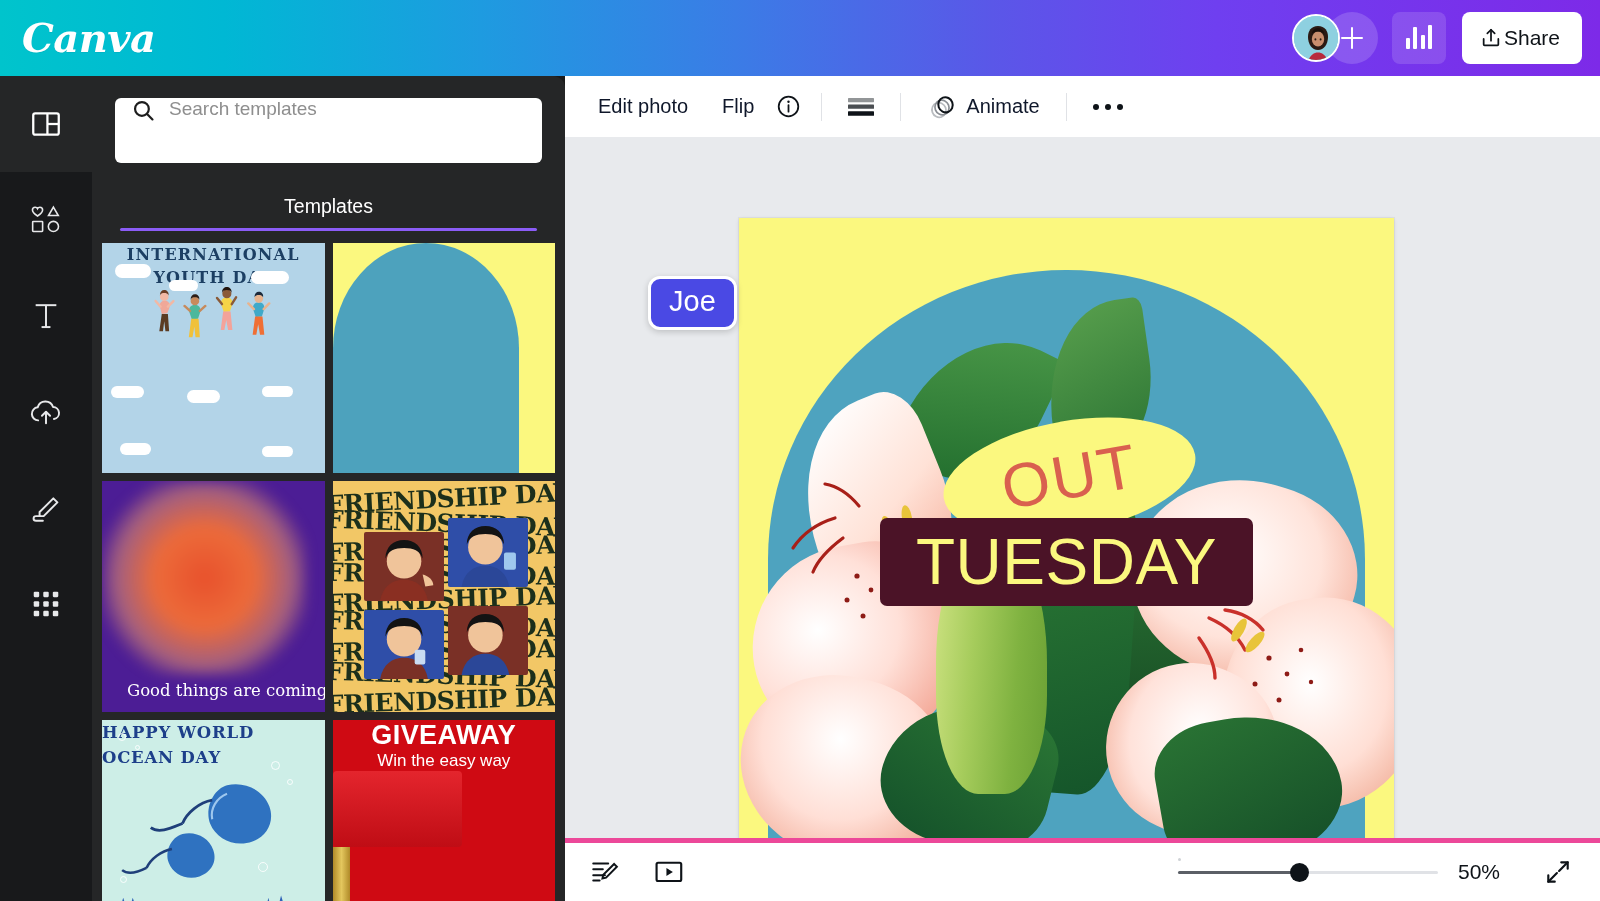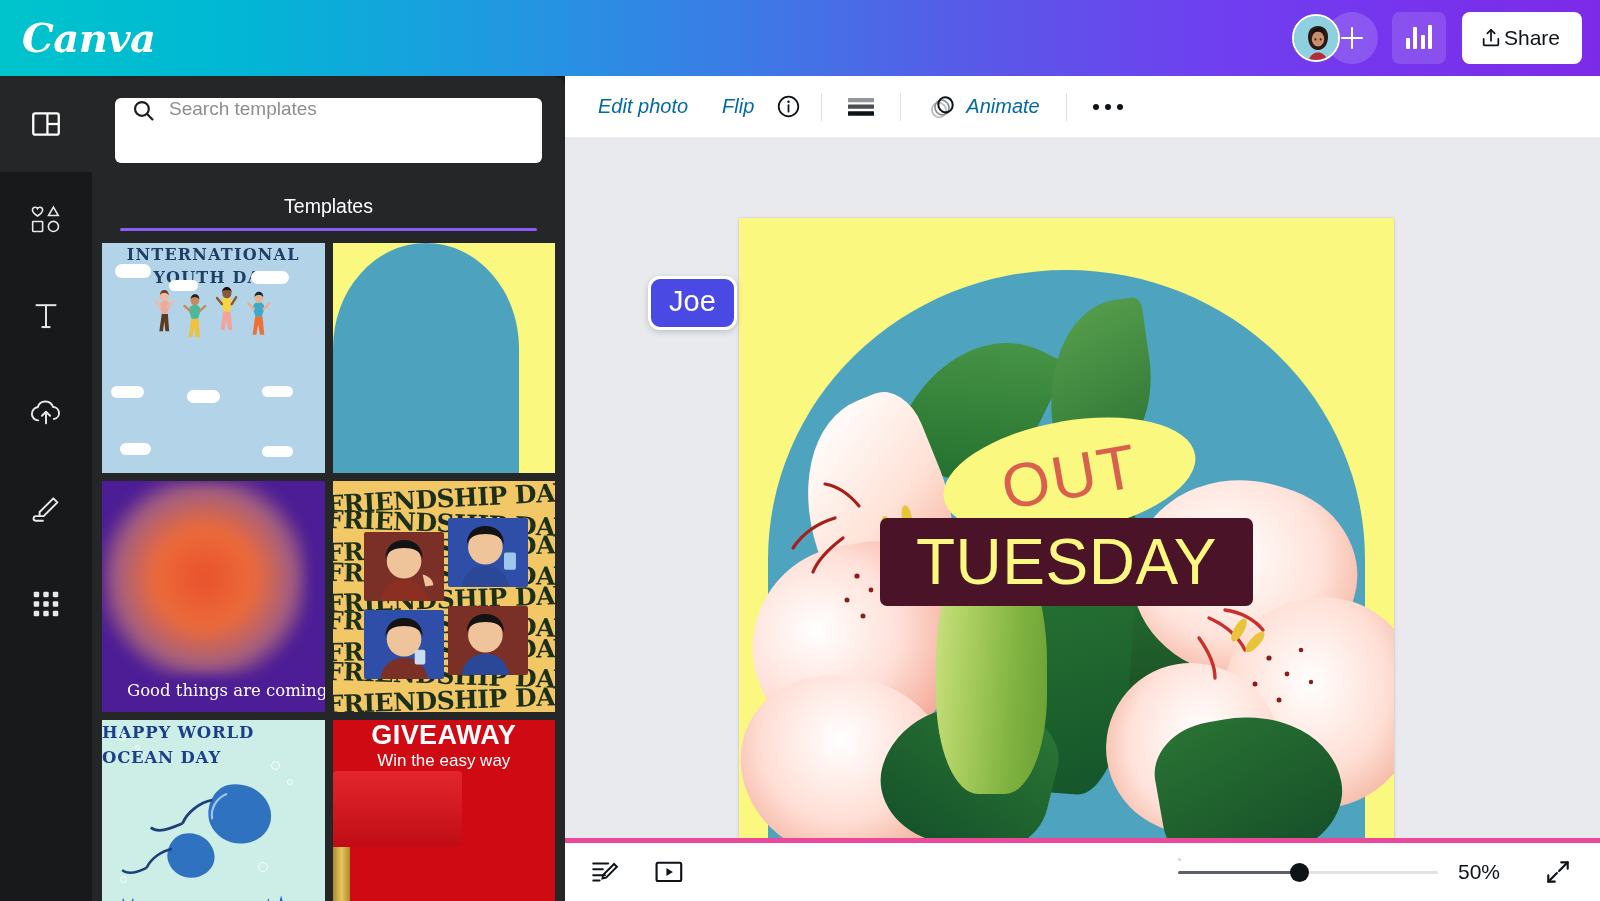--- a/index.html
+++ b/index.html
@@ -177,23 +177,23 @@
   .editor {
     position: absolute; left: 565px; top: 76px; width: 1035px; height: 825px;
     background: #e8eaed;
   }
   .toolbar {
     position: absolute; left:0; top:0; width: 1035px; height: 62px;
     background:#fff; display:flex; align-items:center; padding-left: 21px; gap: 0;
     border-bottom: 1px solid #e8eaed;
   }
   .tb-btn {
-    font-size: 20px; color:#0369a1; cursor:pointer;
+    font-size: 20px; color:#0f172a; cursor:pointer;
     padding: 8px 12px; border-radius: 6px;
-    display:flex; align-items:center; gap:9px; white-space:nowrap;font-style:italic;
+    display:flex; align-items:center; gap:9px; white-space:nowrap;
   }
   .tb-div { width:1px; height: 28px; background:#e0e2e6; margin: 0 14px; }
   .info-ico { width:25px; height:25px; }
   .dots { display:flex; gap:6px; align-items:center; padding: 10px 12px; cursor:pointer; }
   .dots i { width:6px; height:6px; border-radius:50%; background:#0e1318; display:block; }
 
   .canvas-area { position:absolute; left:0; top:62px; width:1035px; height: 700px; }
   .page {
     position:absolute; left: 174px; top: 80px; width: 655px; height: 655px;
     background:#fbf87f; box-shadow: 0 0 0 1px rgba(0,0,0,0.04), 0 1px 4px rgba(0,0,0,0.10);

